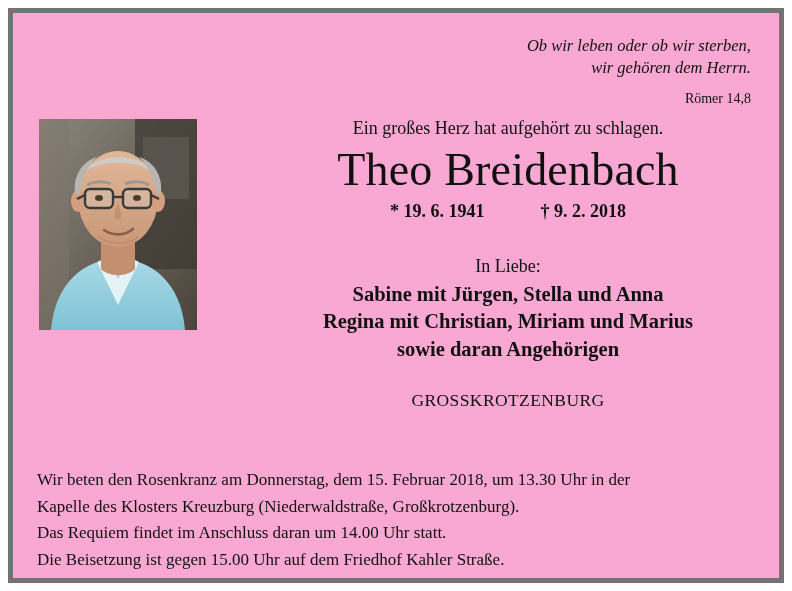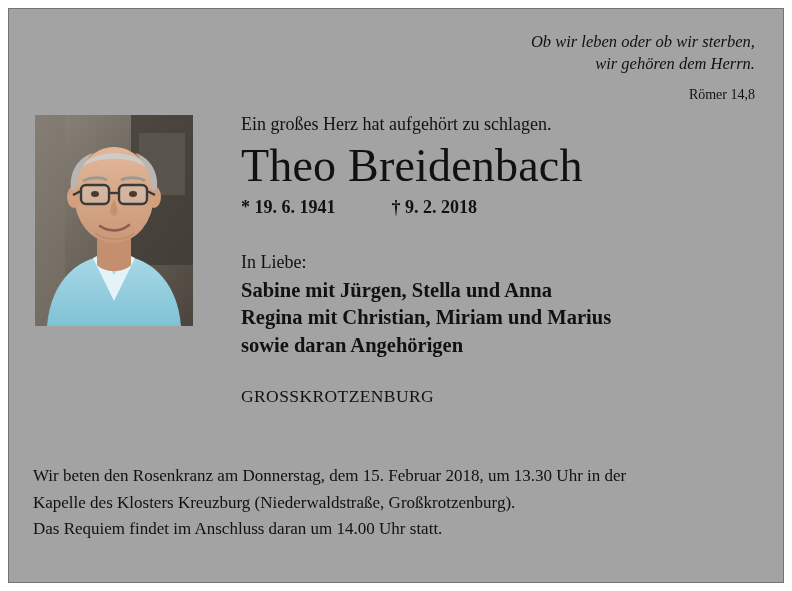--- a/index.html
+++ b/index.html
@@ -21,23 +21,23 @@
     box-sizing: border-box;
     background: #ffffff;
   }
   
   .frame {
     position: absolute;
     left: 8px;
     top: 8px;
     right: 8px;
     bottom: 8px;
-    border: 1px solid #737373;
+    border: 5px solid #737373;
     box-sizing: border-box;
-    background: #a3a3a3;
+    background: #f9a8d4;
   }
   .inner {
     position: absolute;
     left: 0;
     top: 0;
     right: 0;
     bottom: 0;
     padding: 0;
   }
 
@@ -67,23 +67,24 @@
     width: 158px;
     height: 211px;
     overflow: hidden;
     background: #6f6a62;
   }
   .photo svg { display: block; }
 
   
   .main {
     position: absolute;
-    left: 232px;
+    left: 248px;
     top: 104px;
     right: 24px;
+    text-align: center;
   }
   .lead {
     font-size: 18px;
     line-height: 1.3;
     margin: 0 0 6px 0;
   }
   .name {
     font-size: 46px;
     line-height: 1.05;
     letter-spacing: 0.2px;
@@ -210,17 +211,18 @@
           <div>sowie daran Angehörigen</div>
         </div>
 
         <p class="city">GROSSKROTZENBURG</p>
       </div>
 
       <div class="footer">
         <p>Wir beten den Rosenkranz am Donnerstag, dem 15. Februar 2018, um 13.30 Uhr in der</p>
         <p>Kapelle des Klosters Kreuzburg (Niederwaldstraße, Großkrotzenburg).</p>
         <p>Das Requiem findet im Anschluss daran um 14.00 Uhr statt.</p>
+        <p>Die Beisetzung ist gegen 15.00 Uhr auf dem Friedhof Kahler Straße.</p>
       </div>
 
     </div>
   </div>
 </div>
 
 </body></html>

